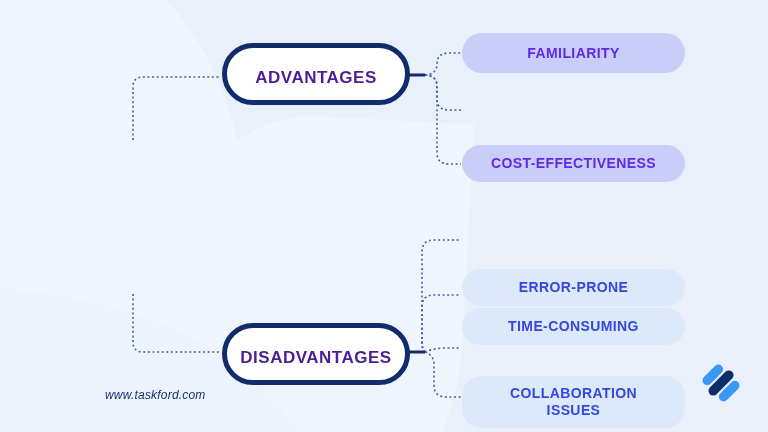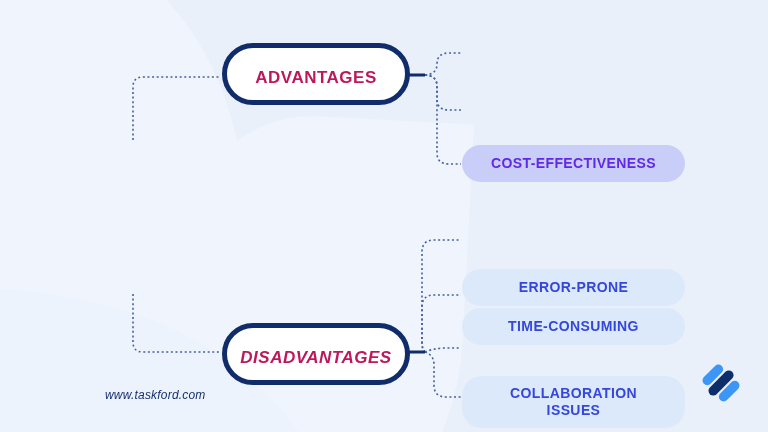--- a/index.html
+++ b/index.html
@@ -29,22 +29,22 @@
     display:block; max-width:152px; font-size:16px; font-weight:800;
     letter-spacing:0.4px; color:#1d3a8e; line-height:1.55;
   }
 
   .branch-node {
     position:absolute; left:222px; width:188px; height:62px;
     box-sizing:border-box; background:#ffffff; border:5px solid #112c6b;
     border-radius:31px; display:flex; align-items:center; justify-content:center;
   }
   .branch-node.advantages { top:43px; }
-  .branch-node.disadvantages { top:323px;font-style:italic; }
-  .branch-node span { font-size:17px; font-weight:800; color:#be185d; letter-spacing:0.5px;margin-top:7px; }
+  .branch-node.disadvantages { top:323px; }
+  .branch-node span { font-size:17px; font-weight:800; color:#4c1d95; letter-spacing:0.5px;margin-top:7px; }
 
   .pill {
     position:absolute; left:462px; width:223px; box-sizing:border-box;
     border-radius:20px; display:flex; align-items:center; justify-content:center;
     text-align:center;
   }
   .pill span { font-size:14px; font-weight:800; letter-spacing:0.4px; line-height:1.2; }
   .pill.adv { background:#c9cef8; }
   .pill.adv span { color:#6128e8; }
   .pill.dis { background:#dbe9fb;margin-top:48px; }
@@ -87,20 +87,23 @@
 
 
   <div class="branch-node advantages">
     <span>ADVANTAGES</span>
   </div>
 
   <div class="branch-node disadvantages">
     <span>DISADVANTAGES</span>
   </div>
 
+  <div class="pill adv" style="top:33px; height:40px;">
+    <span>FAMILIARITY</span>
+  </div>
   <div class="pill adv" style="top:145px; height:37px;">
     <span>COST-EFFECTIVENESS</span>
   </div>
 
   <div class="pill dis" style="top:221px; height:37px;">
     <span>ERROR-PRONE</span>
   </div>
   <div class="pill dis" style="top:260px; height:37px;">
     <span>TIME-CONSUMING</span>
   </div>

